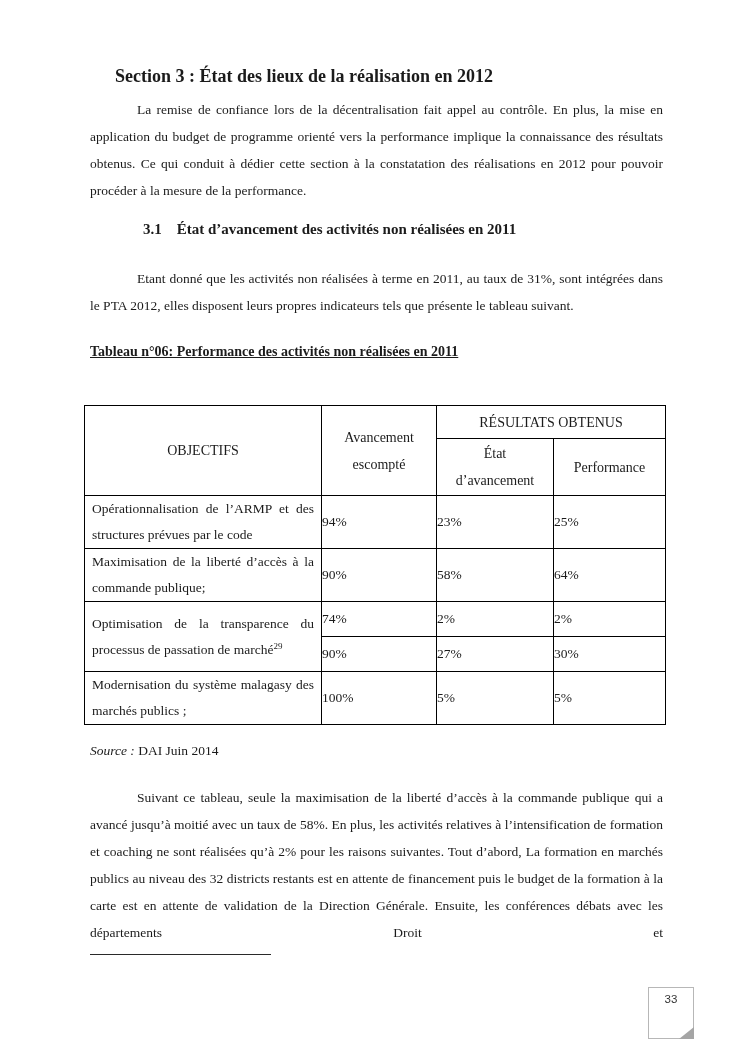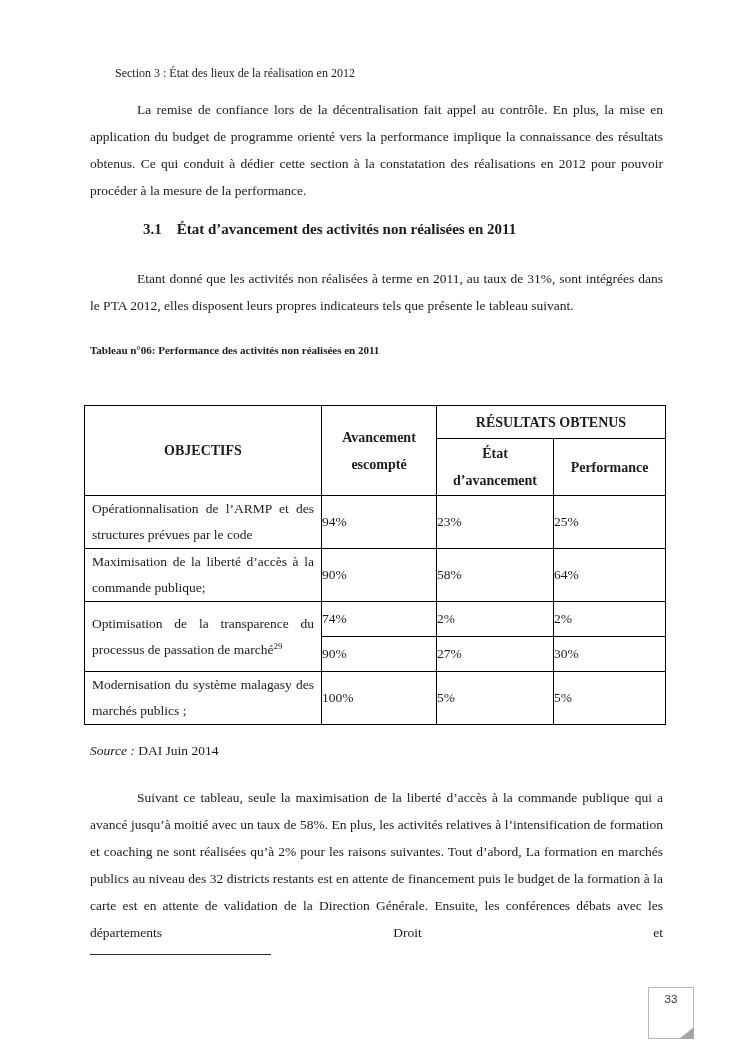--- a/index.html
+++ b/index.html
@@ -10,52 +10,52 @@
     color: #1b1b1b;
   }
   .page {
     position: relative;
     width: 745px; height: 1053px;
     background: #ffffff;
     overflow: hidden;
   }
   .section-heading {
     position: absolute; left: 115px; top: 66px; width: 540px;
-    font-size: 12px; font-weight: normal;
+    font-size: 18px; font-weight: bold;
   }
   .body-para {
     position: absolute; left: 90px; width: 573px;
     font-size: 13.5px; line-height: 27px;
     text-align: justify; text-indent: 47px;
   }
   .para-1 { top: 96px; }
   .para-2 { top: 265px; }
   .closing { top: 784px; text-align-last: justify; }
   .subsection-heading {
     position: absolute; left: 143px; top: 221px; width: 520px;
     font-size: 15px; font-weight: bold;
   }
   .subsection-heading .num { display: inline-block; margin-right: 15px; }
   .table-caption {
     position: absolute; left: 90px; top: 344px; width: 573px;
-    font-size: 11px; font-weight: bold;
+    font-size: 14px; font-weight: bold; text-decoration: underline;
   }
   table.perf {
     position: absolute; left: 84px; top: 405px;
     width: 581px;
     border-collapse: collapse; table-layout: fixed;
   }
   table.perf th, table.perf td {
     border: 1.4px solid #000000;
     font-size: 13.5px;
     vertical-align: middle;
   }
   table.perf th {
-    font-weight: bold; text-align: center;
-    line-height: 27px; padding: 1px 4px;
+    font-weight: normal; text-align: center;
+    line-height: 27px; padding: 1px 16px;
     font-size: 14px;
   }
   tr.hrow-1 th { height: 33px; }
   tr.hrow-2 th { height: 54px; }
   td.obj {
     text-align: justify; line-height: 26px;
     padding: 0 7px;
   }
   td.val { text-align: left; }
   tr.r-tall td { height: 53px; }

